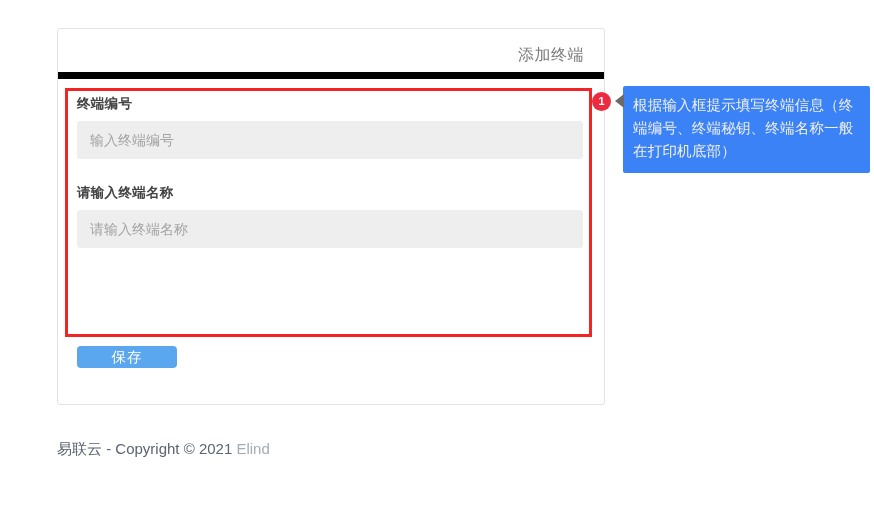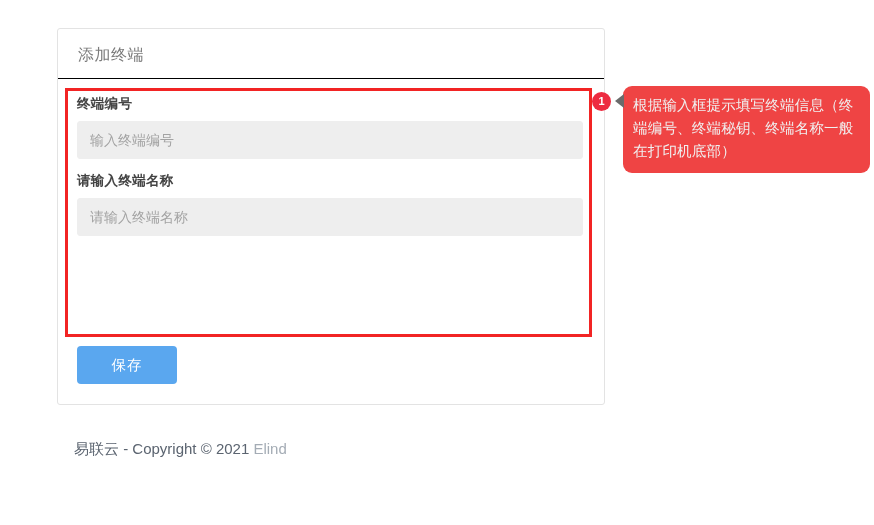--- a/index.html
+++ b/index.html
@@ -25,21 +25,22 @@
     box-sizing: border-box;
     background: #ffffff;
     border: 1px solid #e3e3e3;
     border-radius: 3px;
   }
 
   #card-header {
     height: 50px;
     box-sizing: border-box;
     padding: 16px 20px 0 20px;
-    border-bottom: 1px solid #000000;
+    border-bottom: 7px solid #000000;
+    text-align: right;
   }
 
   #card-title {
     font-size: 16px;
     color: #7b7b7b;
     font-weight: normal;
     line-height: 20px;
     letter-spacing: 0.5px;
   }
 
@@ -63,21 +64,21 @@
 
   
   #form {
     position: absolute;
     left: 77px;
     top: 94px;
     width: 506px;
   }
 
   .field {
-    margin-bottom: 12px;
+    margin-bottom: 24px;
   }
 
   .field-label {
     display: block;
     font-size: 13.5px;
     font-weight: bold;
     color: #444444;
     line-height: 20px;
     margin-bottom: 7px;
     letter-spacing: 0.3px;
@@ -101,21 +102,21 @@
     color: #a3a3a3;
     opacity: 1;
   }
 
   
   #save-button {
     position: absolute;
     left: 77px;
     top: 346px;
     width: 100px;
-    height: 38px;
+    height: 22px;
     background: #5aa7ef;
     border: none;
     border-radius: 4px;
     color: #ffffff;
     font-family: "Liberation Sans", "DejaVu Sans", sans-serif;
     font-size: 14.5px;
     letter-spacing: 1px;
     cursor: pointer;
   }
 
@@ -154,43 +155,42 @@
     border-right: 9px solid #6b6b6b;
     z-index: 8;
   }
 
   #callout-box {
     position: absolute;
     left: 31px;
     top: -2px;
     width: 247px;
     box-sizing: border-box;
-    background: #ef4444;
-    border-radius: 9px;
+    background: #3b82f6;
+    border-radius: 2px;
     padding: 8px 10px 10px 10px;
   }
 
   #callout-text {
     font-size: 14.5px;
     line-height: 23px;
     color: #f0f0f0;
     letter-spacing: 0.2px;
     white-space: pre-wrap;
     word-break: break-all;
   }
 
   
   #footer {
     position: absolute;
     left: 57px;
     top: 436px;
     font-size: 15px;
     line-height: 26px;
     color: #5b6470;
-    margin-left: 17px;
   }
   .footer-line {
     white-space: nowrap;
   }
   .footer-muted {
     color: #a4acb5;
   }
 </style>
 </head>
 <body>

